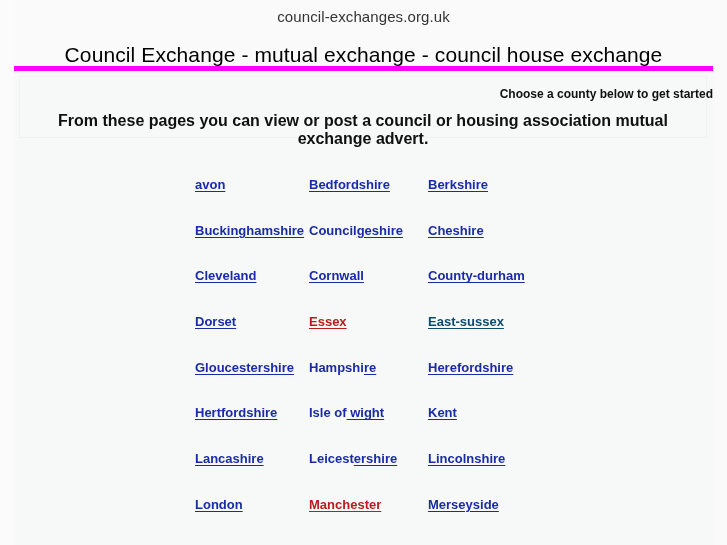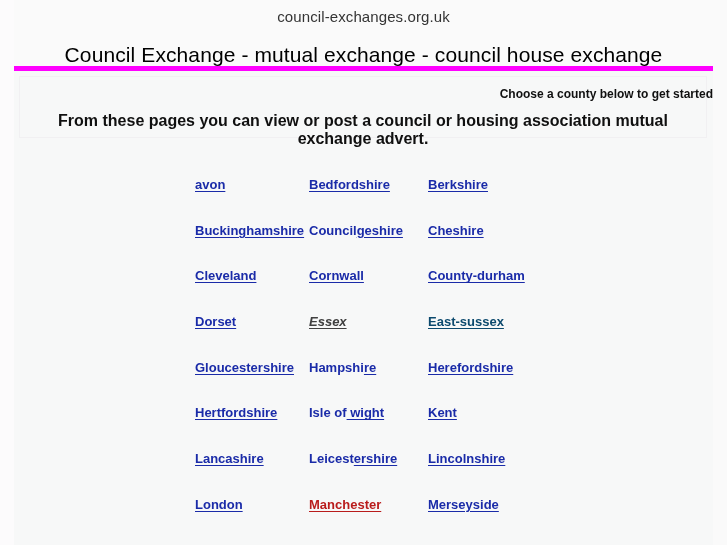--- a/index.html
+++ b/index.html
@@ -191,21 +191,21 @@
           <div class="county-cell col-1"><span class="county-link partial-underline" style="color: rgb(26, 43, 168);"><span class="pre">Council</span><span class="post">geshire</span></span></div>
           <div class="county-cell col-2"><span class="county-link" style="color: rgb(26, 43, 168);">Cheshire</span></div>
         </div>
         <div class="county-row">
           <div class="county-cell col-0"><span class="county-link" style="color: rgb(26, 43, 168);">Cleveland</span></div>
           <div class="county-cell col-1"><span class="county-link" style="color: rgb(26, 43, 168);">Cornwall</span></div>
           <div class="county-cell col-2"><span class="county-link" style="color: rgb(26, 43, 168);">County-durham</span></div>
         </div>
         <div class="county-row">
           <div class="county-cell col-0"><span class="county-link" style="color: rgb(26, 43, 168);">Dorset</span></div>
-          <div class="county-cell col-1"><span class="county-link" style="color: #404040; font-style: italic;">Essex</span></div>
+          <div class="county-cell col-1"><span class="county-link" style="color: #b91c1c;">Essex</span></div>
           <div class="county-cell col-2"><span class="county-link" style="color: #0c4a6e;">East-sussex</span></div>
         </div>
         <div class="county-row">
           <div class="county-cell col-0"><span class="county-link" style="color: rgb(26, 43, 168);">Gloucestershire</span></div>
           <div class="county-cell col-1"><span class="county-link partial-underline" style="color: rgb(26, 43, 168);"><span class="pre">Hampshi</span><span class="post">re</span></span></div>
           <div class="county-cell col-2"><span class="county-link" style="color: rgb(26, 43, 168);">Herefordshire</span></div>
         </div>
         <div class="county-row">
           <div class="county-cell col-0"><span class="county-link" style="color: rgb(26, 43, 168);">Hertfordshire</span></div>
           <div class="county-cell col-1"><span class="county-link partial-underline" style="color: rgb(26, 43, 168);"><span class="pre">Isle of</span><span class="post"> wight</span></span></div>

